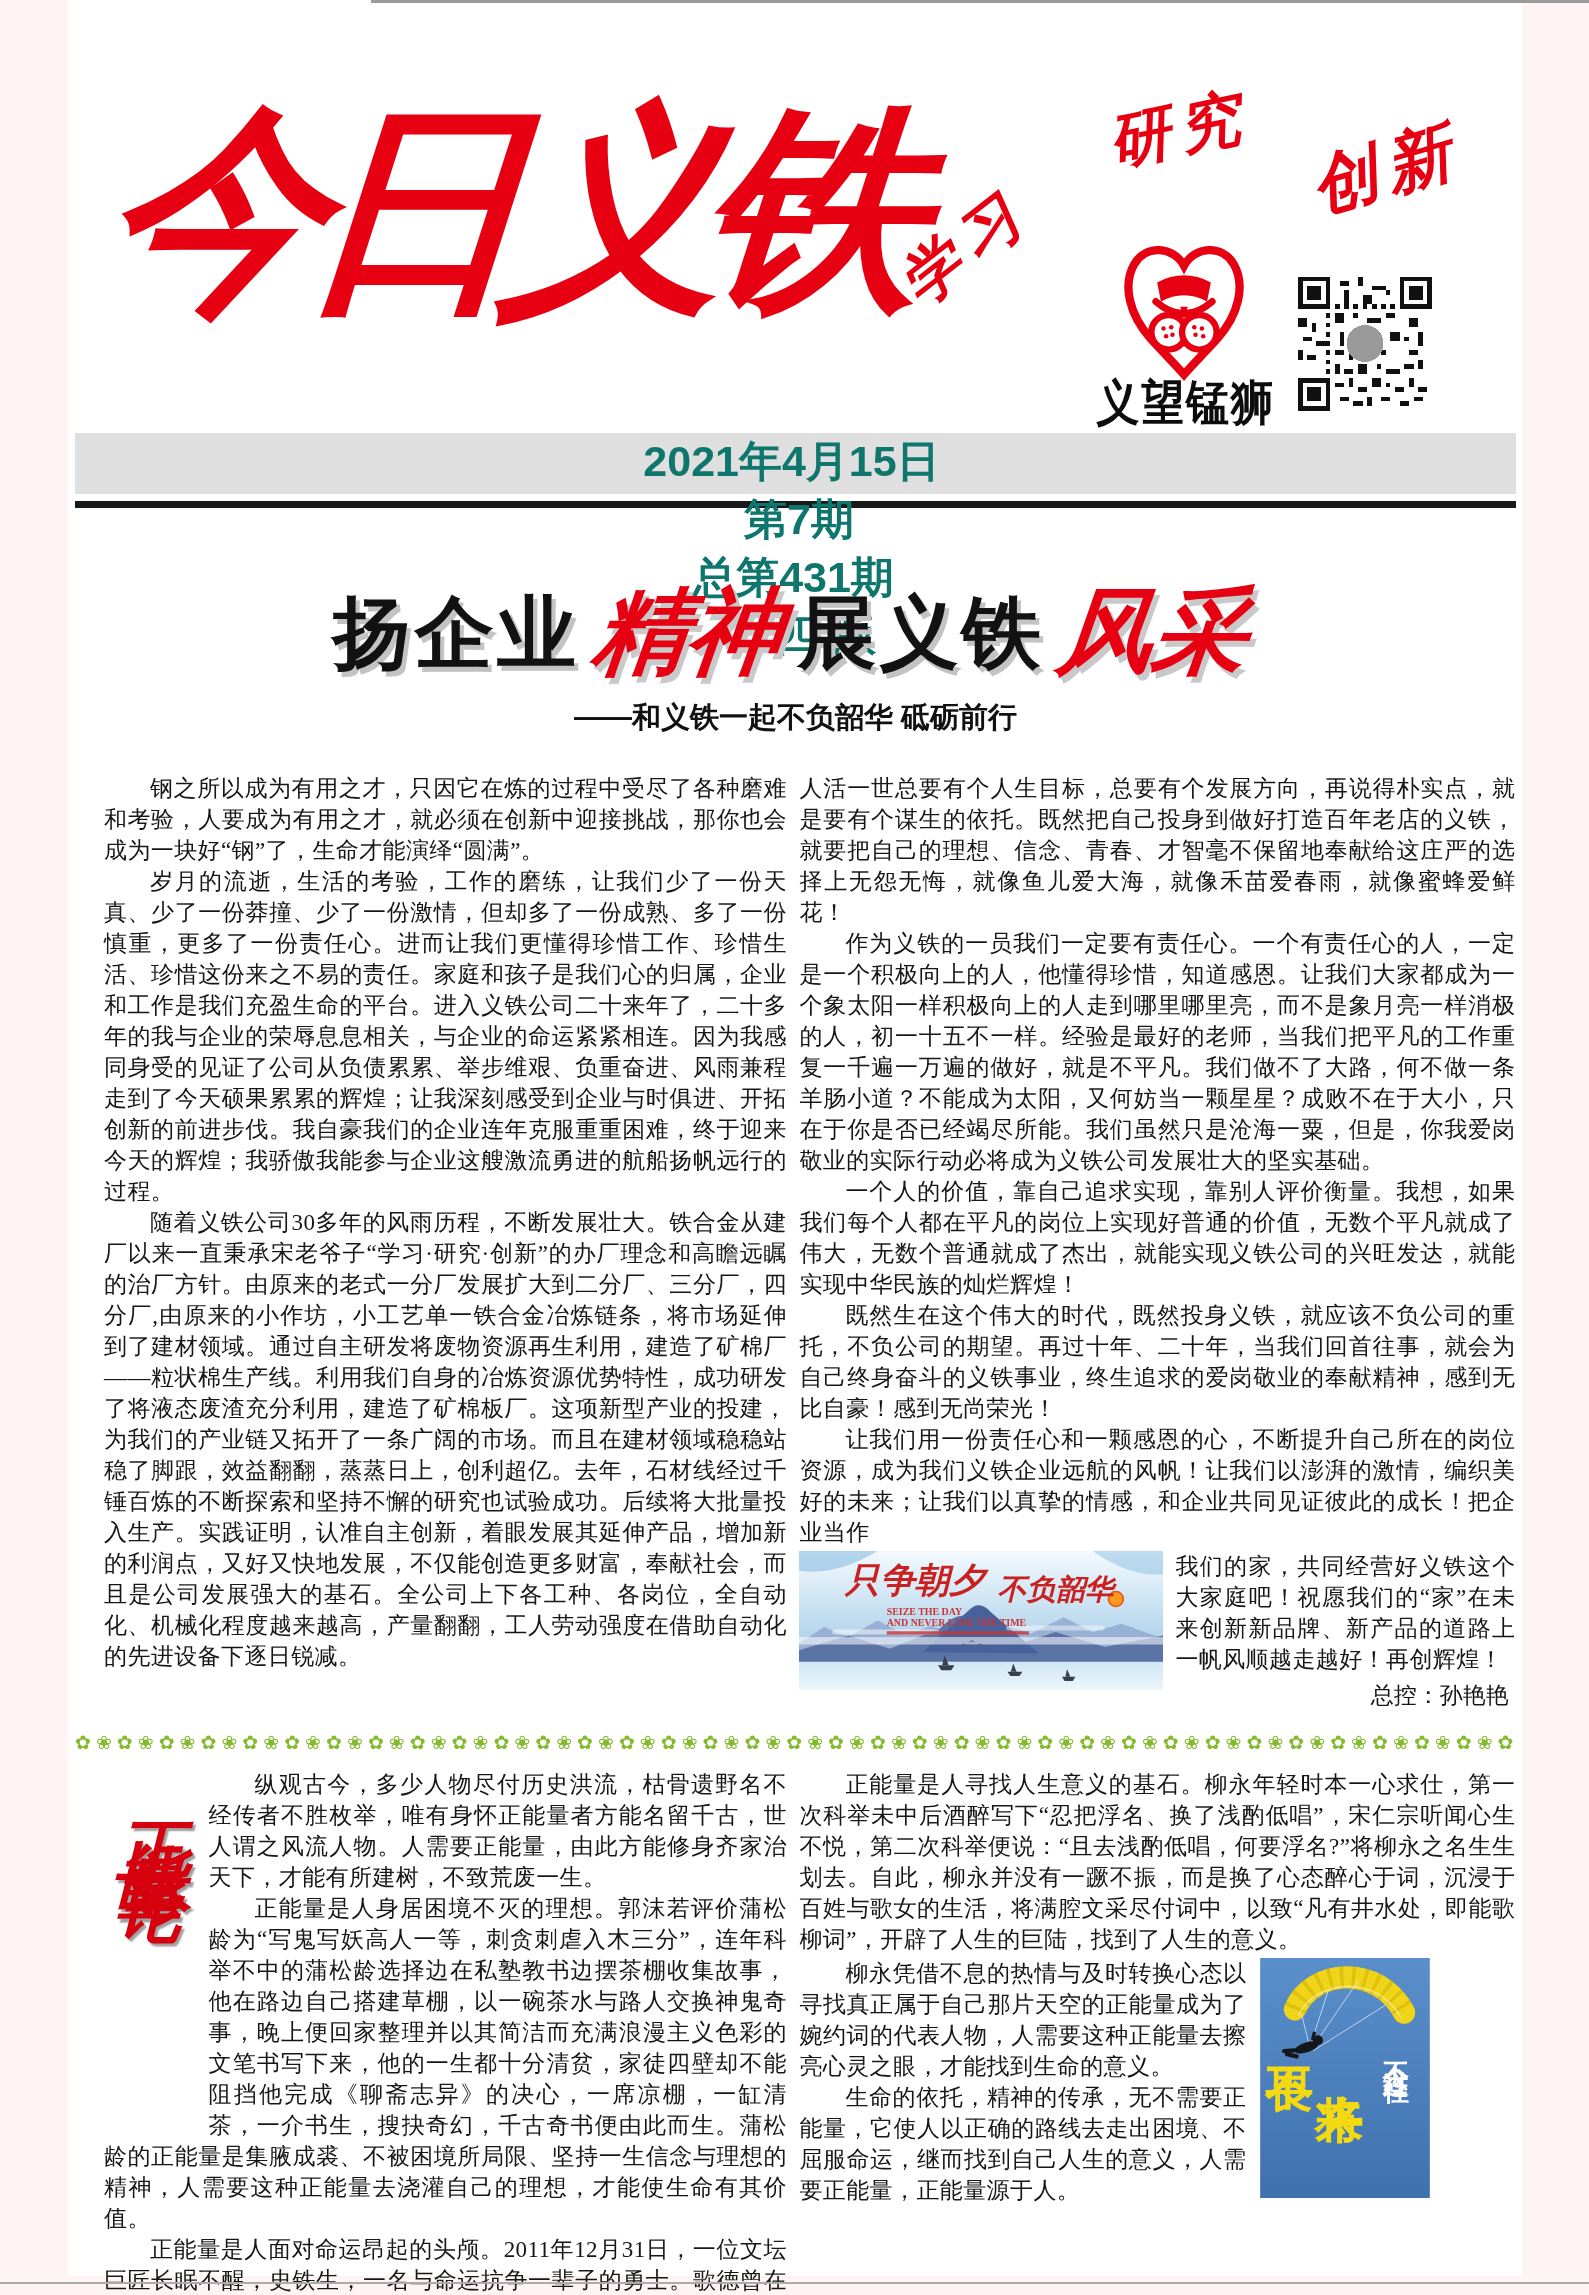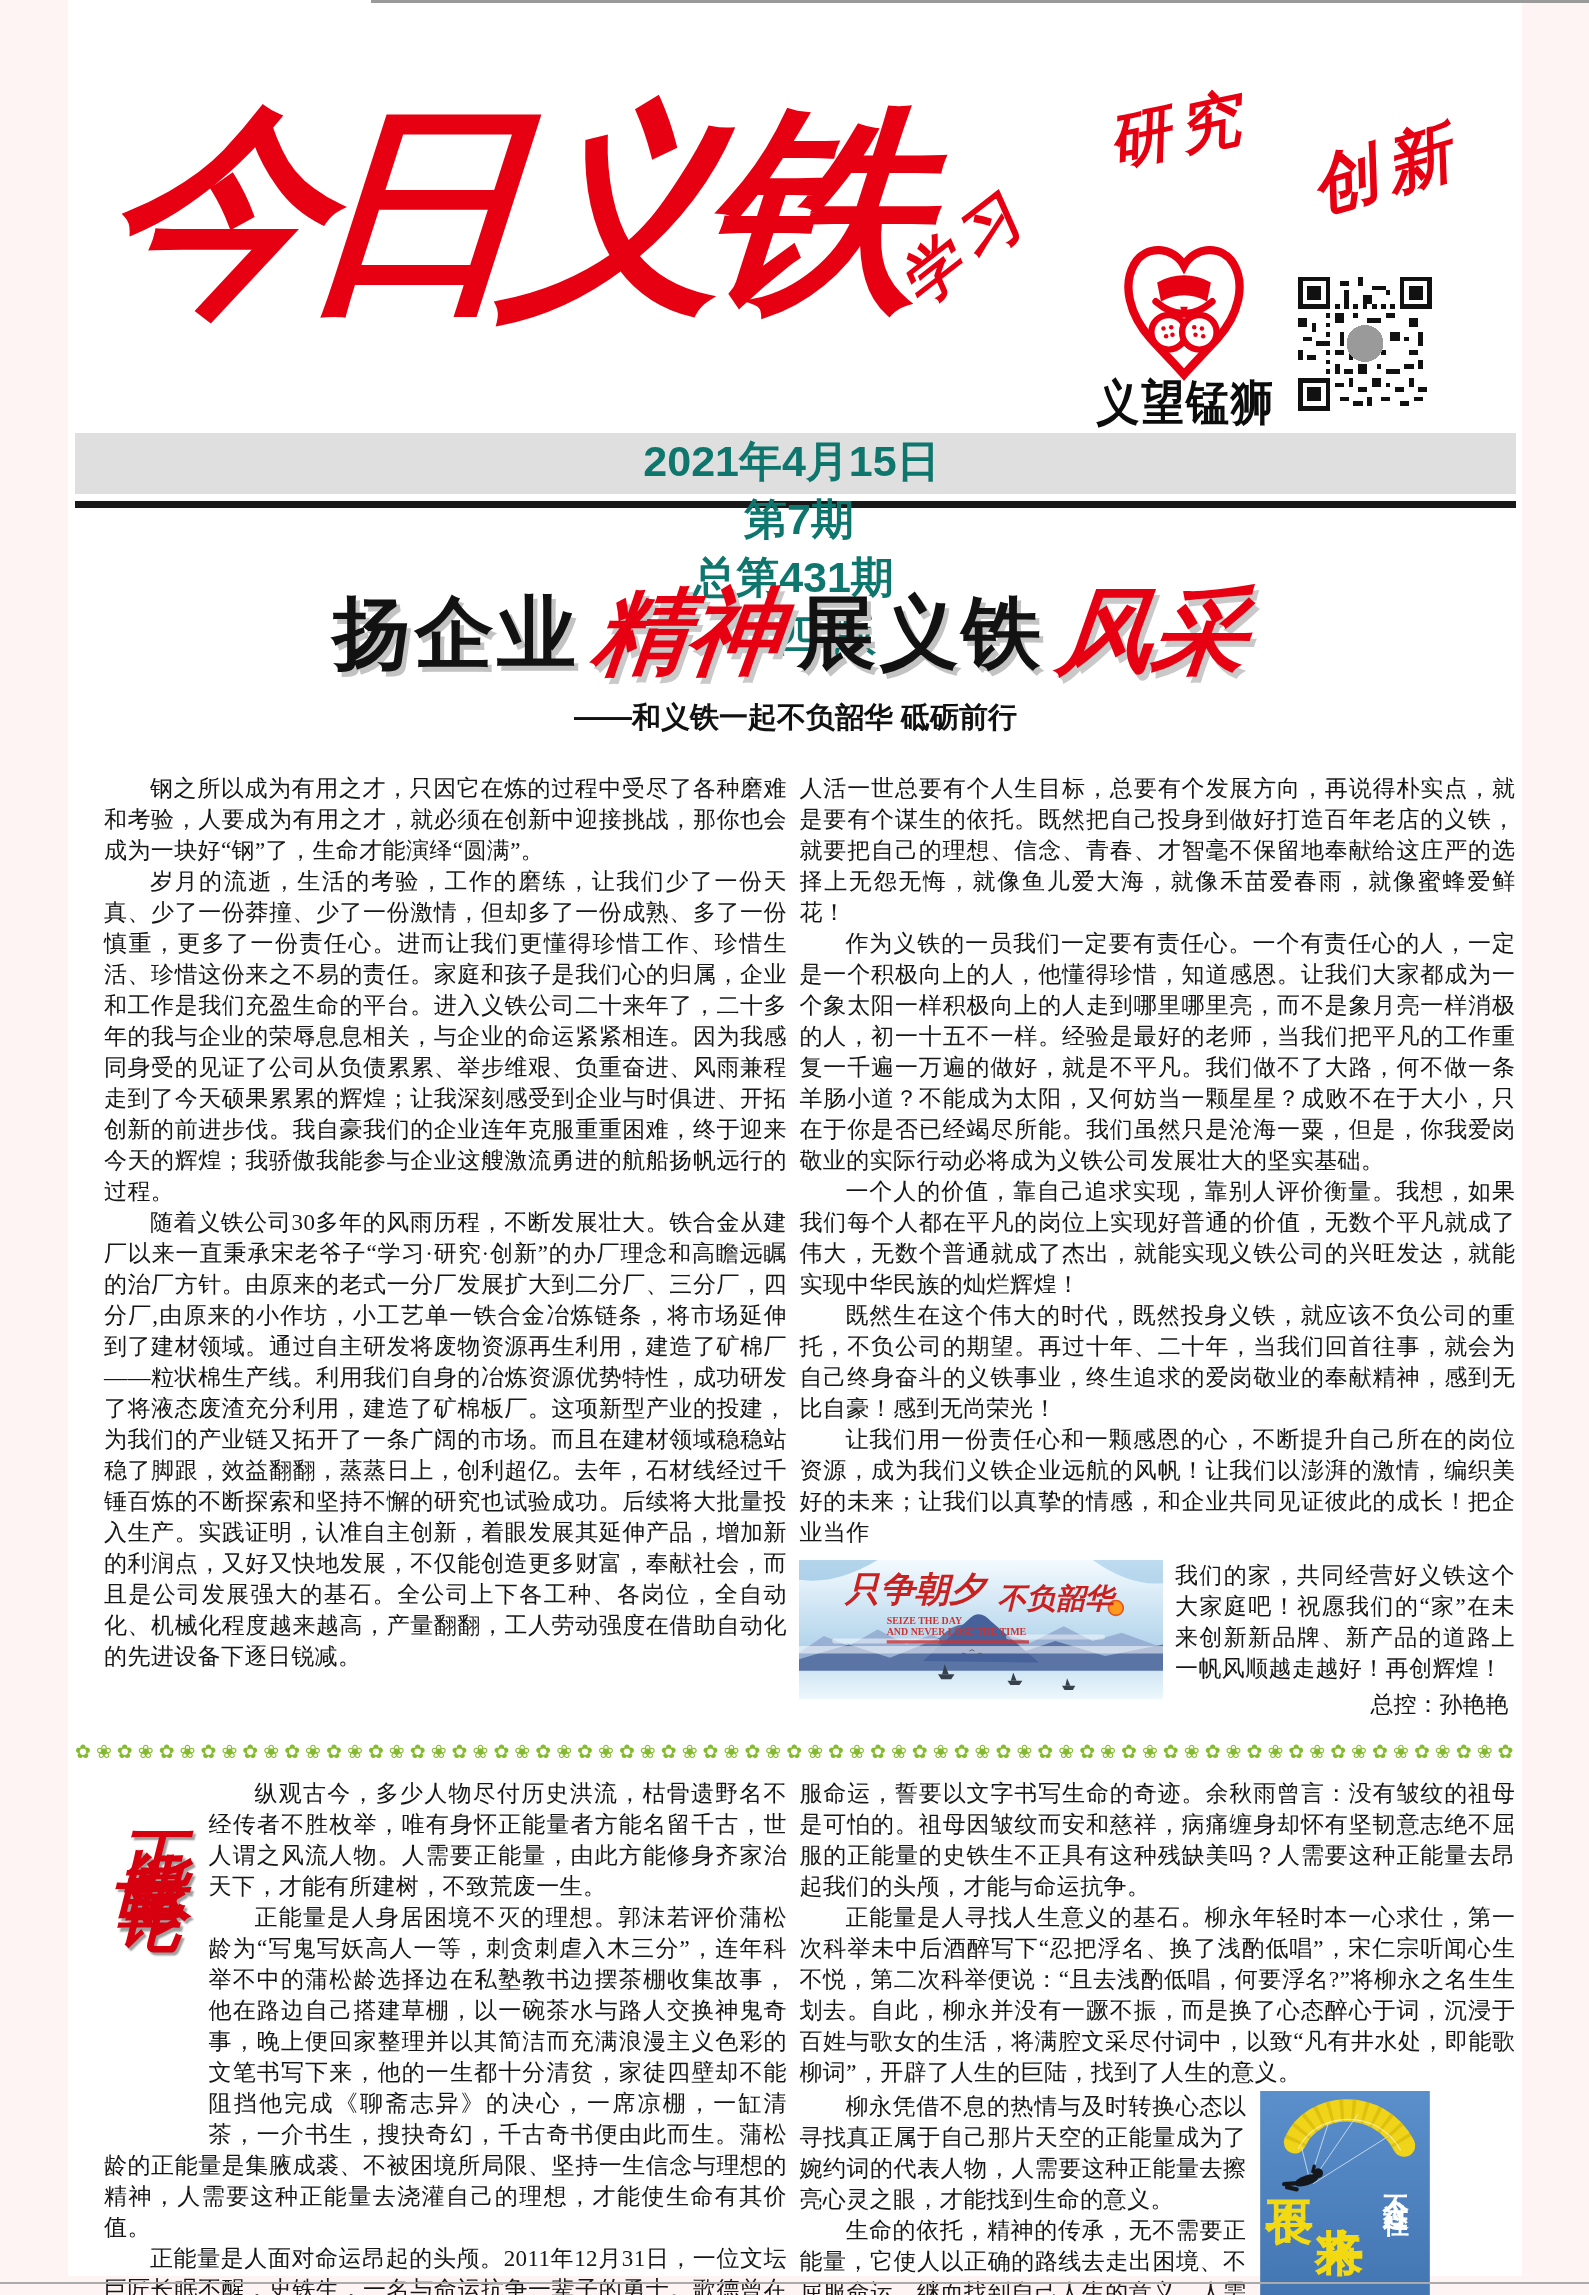--- a/index.html
+++ b/index.html
@@ -45,21 +45,21 @@
           margin:0 11.6px;transform:translateY(4.1px) skewX(-6deg);text-shadow:5px 5.8px 0 #c9c9c9;}
   .subhead{margin-top:23px;text-align:center;color:#111;
            font-family:"Liberation Sans","DejaVu Sans",sans-serif;font-weight:bold;font-size:29px;}
 
   .cols{display:flex;margin-top:35px;}
   .col-left{width:683px;margin-left:29px;margin-right:12.4px;}
   .col-right{width:716px;}
   p.body{margin:0;font-size:23px;line-height:31px;letter-spacing:0.4px;text-align:justify;
          color:#161616;text-indent:2em;}
   p.noindent{text-indent:0;}
-  .img-row{display:flex;margin-top:12px;}
+  .img-row{display:flex;margin-top:3px;justify-content:space-between;}
   .wrap-text{width:340px;padding-left:11.6px;}
   .byline{margin-top:5px;text-align:right;padding-right:6.6px;font-size:23px;line-height:31px;color:#161616;}
 
   .flower-divider{margin-top:20px;height:26.5px;overflow:hidden;white-space:nowrap;text-align:center;
                   font-family:"DejaVu Sans",sans-serif;font-size:19px;letter-spacing:5px;color:#84ba2e;}
 
   .bottom-cols{display:flex;margin-top:11.6px;}
   .vt{float:left;width:93px;height:348px;margin-right:11.6px;
       writing-mode:vertical-rl;text-orientation:upright;
       font-size:68px;line-height:93px;font-weight:bold;font-style:italic;color:#d6000f;
@@ -284,21 +284,20 @@
       <div class="col-left">
         <div class="vt">正能量论</div>
         <div>
             <p class="body">纵观古今，多少人物尽付历史洪流，枯骨遗野名不经传者不胜枚举，唯有身怀正能量者方能名留千古，世人谓之风流人物。人需要正能量，由此方能修身齐家治天下，才能有所建树，不致荒废一生。</p>
             <p class="body">正能量是人身居困境不灭的理想。郭沫若评价蒲松龄为“写鬼写妖高人一等，刺贪刺虐入木三分”，连年科举不中的蒲松龄选择边在私塾教书边摆茶棚收集故事，他在路边自己搭建草棚，以一碗茶水与路人交换神鬼奇事，晚上便回家整理并以其简洁而充满浪漫主义色彩的文笔书写下来，他的一生都十分清贫，家徒四壁却不能阻挡他完成《聊斋志异》的决心，一席凉棚，一缸清茶，一介书生，搜抉奇幻，千古奇书便由此而生。蒲松龄的正能量是集腋成裘、不被困境所局限、坚持一生信念与理想的精神，人需要这种正能量去浇灌自己的理想，才能使生命有其价值。</p>
             <p class="body">正能量是人面对命运昂起的头颅。2011年12月31日，一位文坛巨匠长眠不醒，史铁生，一名与命运抗争一辈子的勇士。歌德曾在《浮士德》中写道：人生就是和魔鬼较量的战场，唯有坚韧不拔的前行者才能获救。史铁生与病痛斗争了大半辈子，当命运以绝望的姿态向他袭来，他却昂起头颅从绝境中奋力寻找绝美的景致，他以坚韧的信念支撑着他的笔杆，从不屈</p>
           </div>
       </div>
 
       <div class="col-right">
-        <p class="body noindent">服命运，誓要以文字书写生命的奇迹。余秋雨曾言：没有皱纹的祖母是可怕的。祖母因皱纹而安和慈祥，病痛缠身却怀有坚韧意志绝不屈服的正能量的史铁生不正具有这种残缺美吗？人需要这种正能量去昂起我们的头颅，才能与命运抗争。</p>
         <div>
             <p class="body">正能量是人寻找人生意义的基石。柳永年轻时本一心求仕，第一次科举未中后酒醉写下“忍把浮名、换了浅酌低唱”，宋仁宗听闻心生不悦，第二次科举便说：“且去浅酌低唱，何要浮名?”将柳永之名生生划去。自此，柳永并没有一蹶不振，而是换了心态醉心于词，沉浸于百姓与歌女的生活，将满腔文采尽付词中，以致“凡有井水处，即能歌柳词”，开辟了人生的巨陆，找到了人生的意义。</p>
           </div>
 
         <div class="poster-row">
           <div class="poster-text">
             <div>
                 <p class="body">柳永凭借不息的热情与及时转换心态以寻找真正属于自己那片天空的正能量成为了婉约词的代表人物，人需要这种正能量去擦亮心灵之眼，才能找到生命的意义。</p>
                 <p class="body">生命的依托，精神的传承，无不需要正能量，它使人以正确的路线去走出困境、不屈服命运，继而找到自己人生的意义，人需要正能量，正能量源于人。</p>
               </div>

